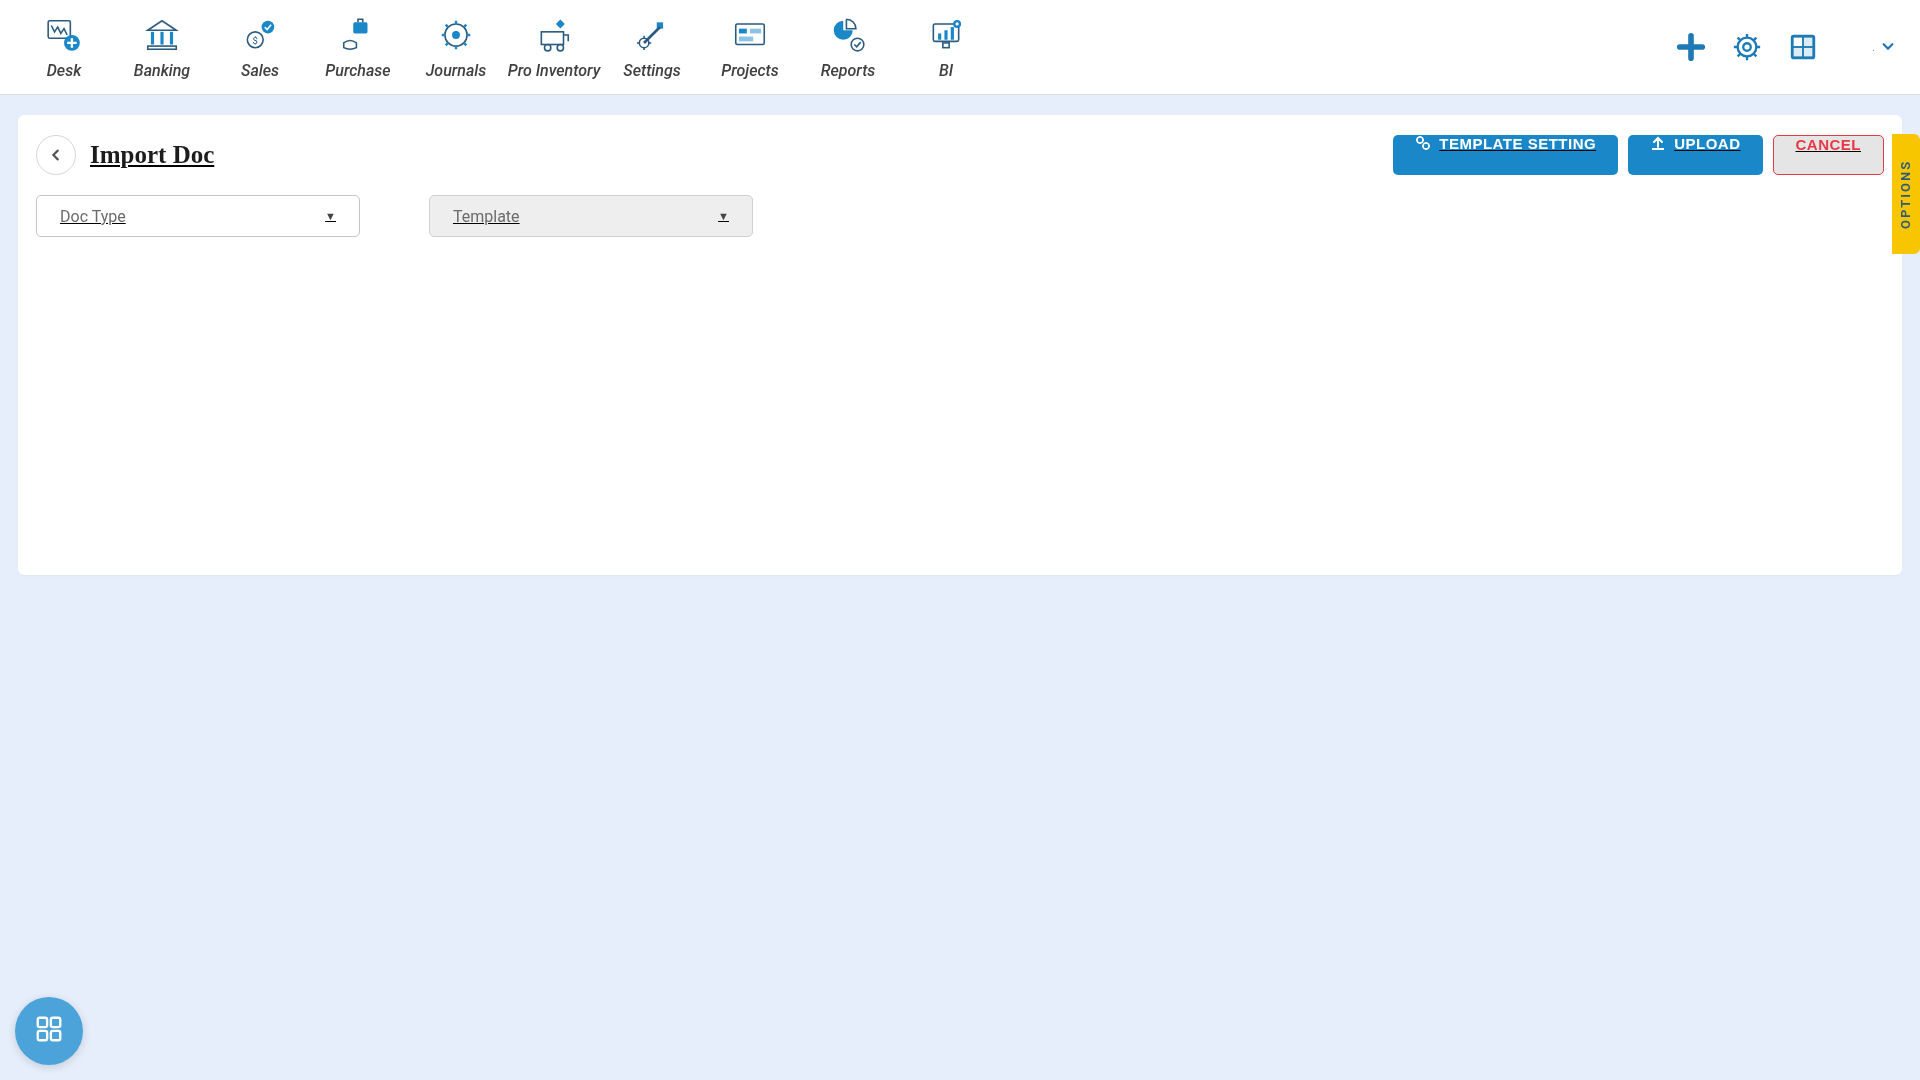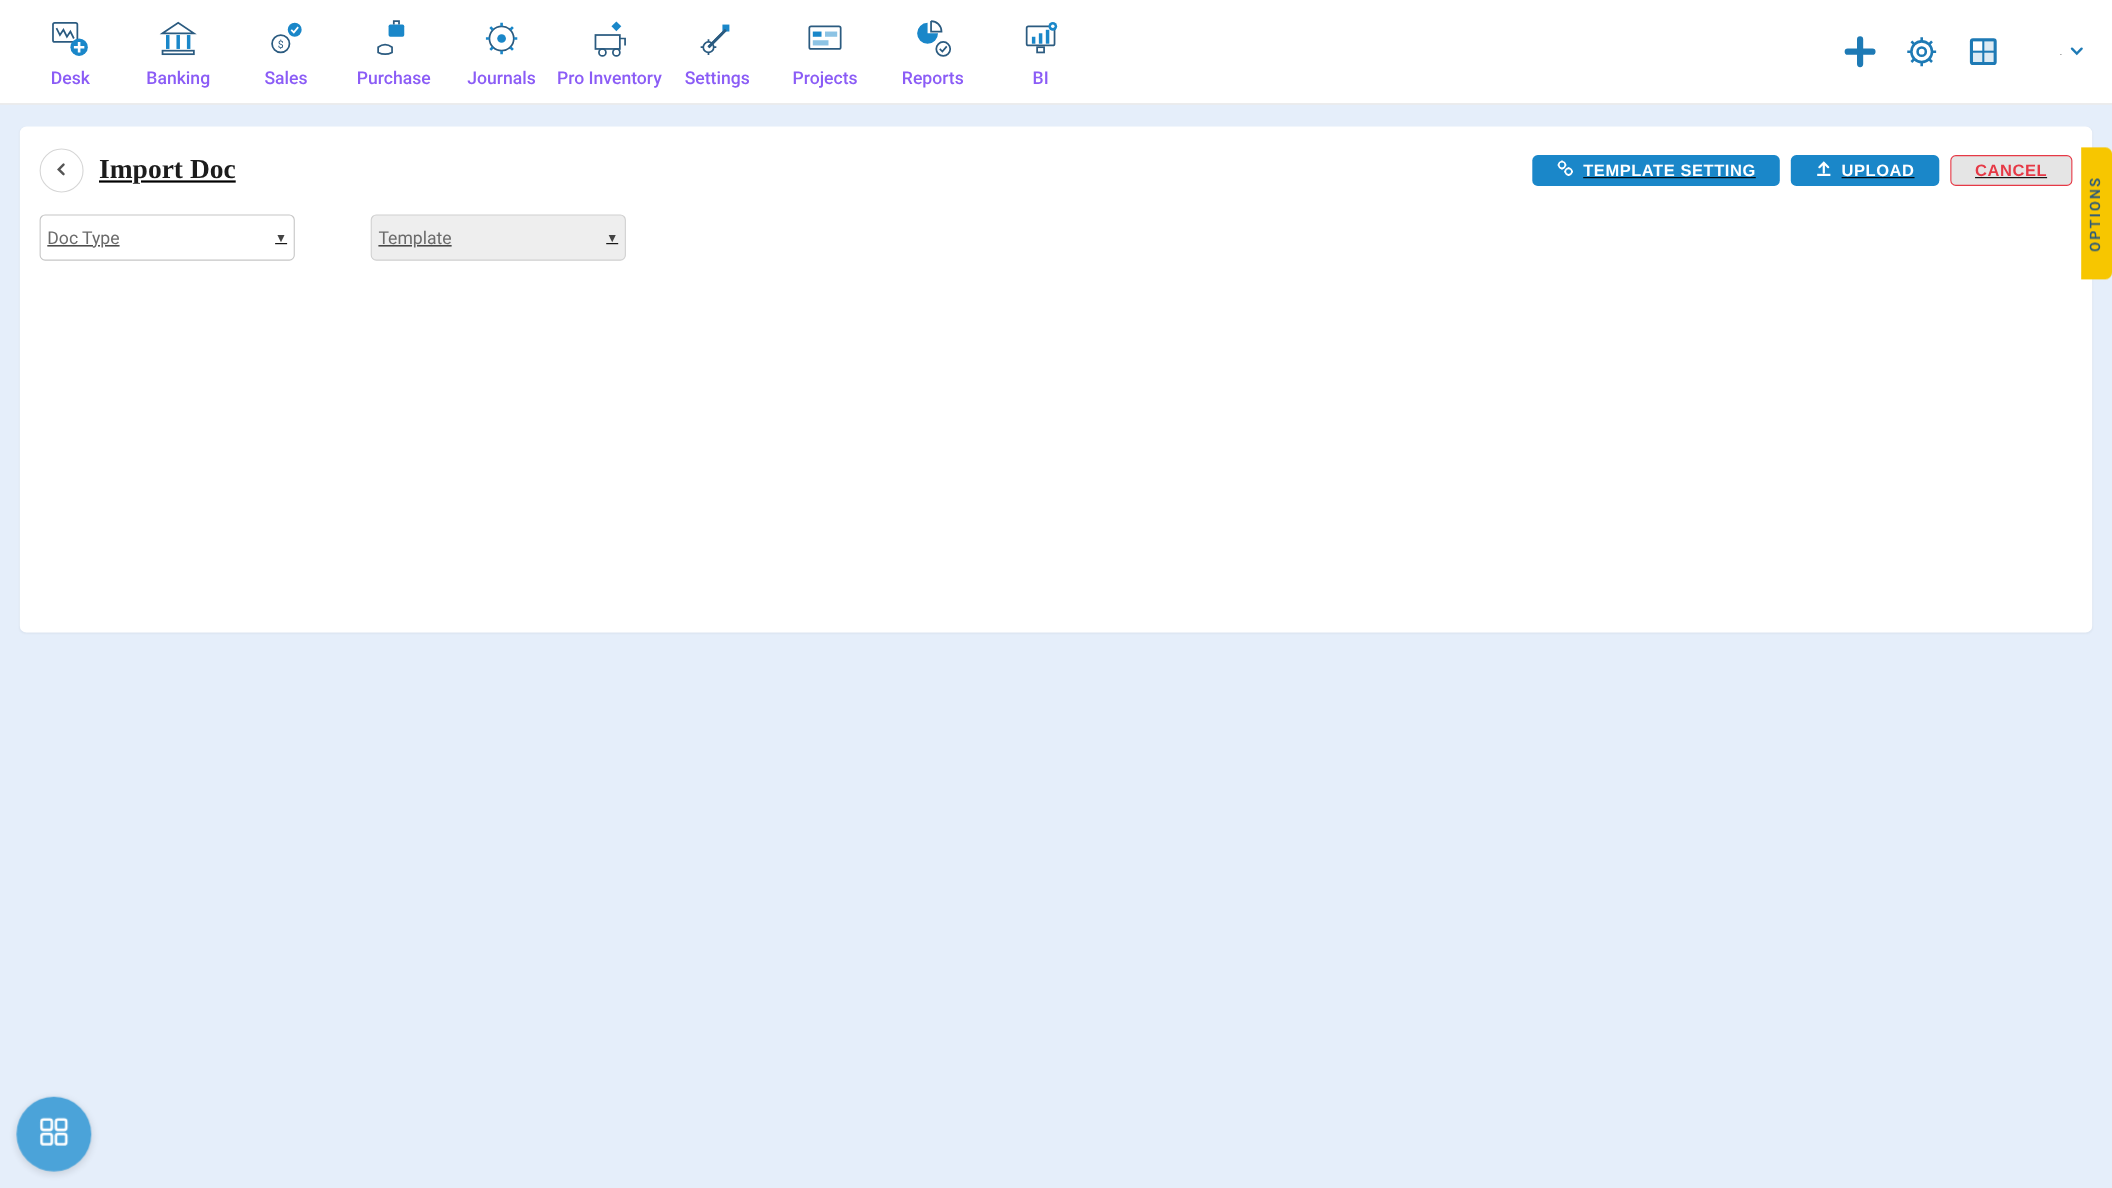--- a/index.html
+++ b/index.html
@@ -3,42 +3,42 @@
   <meta charset="utf-8">
   <style>
     * { box-sizing: border-box; margin: 0; padding: 0; }
     body { font-family: -apple-system, BlinkMacSystemFont, "Segoe UI", Roboto, Arial, sans-serif; background: #e5eefa; width: 1920px; height: 1080px; overflow: hidden; }
 
     
     .topnav { background: #fff; height: 95px; display: flex; align-items: center; padding: 0 15px; border-bottom: 1px solid #e0e0e0; position: relative; }
     .nav-items { display: flex; gap: 0; }
     .nav-item { display: flex; flex-direction: column; align-items: center; justify-content: center; width: 98px; cursor: pointer; padding: 10px 0; }
     .nav-item .icon-wrap { width: 40px; height: 40px; display: flex; align-items: center; justify-content: center; margin-bottom: 6px; }
-    .nav-item .label { font-size: 16px; color: #8b5cf6; font-weight: 500; }
+    .nav-item .label { font-size: 16px; color: #404040; font-weight: 500; font-style: italic; }
     .nav-right { position: absolute; right: 25px; display: flex; align-items: center; gap: 22px; }
     .nav-right-icon { width: 34px; height: 34px; display: flex; align-items: center; justify-content: center; cursor: pointer; }
     .user-dropdown { display: flex; align-items: center; gap: 6px; cursor: pointer; margin-left: 30px; }
     .user-dot { font-size: 10px; color: #888; }
     .chevron { font-size: 12px; color: #1e7ab5; }
 
     
     .main-panel { background: #fff; margin: 20px 18px 0 18px; border-radius: 6px; min-height: 460px; padding: 20px 0; box-shadow: 0 1px 2px rgba(0,0,0,0.04); position: relative; text-decoration: underline; }
     .panel-header { display: flex; align-items: center; padding: 0 18px 20px 18px; }
     .back-btn { width: 40px; height: 40px; border: 1px solid #d6d6d6; border-radius: 50%; background: #fff; display: flex; align-items: center; justify-content: center; cursor: pointer; margin-right: 14px; }
     .back-btn span { font-size: 18px; color: #555; font-weight: bold; }
     .page-title { font-size: 25px; font-weight: 600; color: #1c1c1c; font-family: Georgia, serif; }
     .header-actions { margin-left: auto; display: flex; gap: 10px; }
-    .btn { height: 28px; padding: 0 22px; border-radius: 5px; font-size: 15px; font-weight: 700; letter-spacing: 0.5px; display: flex; align-items: center; gap: 8px; cursor: pointer; border: none; }
+    .btn { height: 40px; padding: 0 22px; border-radius: 5px; font-size: 15px; font-weight: 700; letter-spacing: 0.5px; display: flex; align-items: flex-start; gap: 8px; cursor: pointer; border: none; }
     .btn-primary { background: #1a87c9; color: #fff; }
     .btn-danger-outline { background: #e5e5e5; border: 1.5px solid #e63946; color: #e63946; }
     .btn svg { width: 16px; height: 16px; }
 
     
     .selects-row { display: flex; gap: 45px; padding: 0 18px; }
-    .select { width: 232px; height: 42px; border: 1px solid #c6c6c6; border-radius: 5px; background: #fff; display: flex; align-items: center; padding: 0 6px; cursor: pointer; justify-content: space-between; }
+    .select { width: 324px; height: 42px; border: 1px solid #c6c6c6; border-radius: 5px; background: #fff; display: flex; align-items: center; padding: 0 23px; cursor: pointer; justify-content: space-between; }
     .select.disabled { background: #eeeeee; border-color: #d0d0d0; margin-left: 24px; }
     .select-label { font-size: 16px; color: #6b6b6b; }
     .select-caret { font-size: 11px; color: #444; }
 
     
     .options-tab { position: fixed; right: 0; top: 134px; width: 28px; height: 120px; background: #f7c600; border-top-left-radius: 6px; border-bottom-left-radius: 6px; display: flex; align-items: center; justify-content: center; cursor: pointer; writing-mode: vertical-rl; transform: rotate(180deg); font-size: 13px; font-weight: 600; letter-spacing: 2px; color: #2c5a7a; }
 
     
     .fab { position: fixed; left: 15px; bottom: 15px; width: 68px; height: 68px; border-radius: 50%; background: #4ba3d9; display: flex; align-items: center; justify-content: center; cursor: pointer; box-shadow: 0 2px 8px rgba(0,0,0,0.15); }
     .fab svg { width: 30px; height: 30px; }

